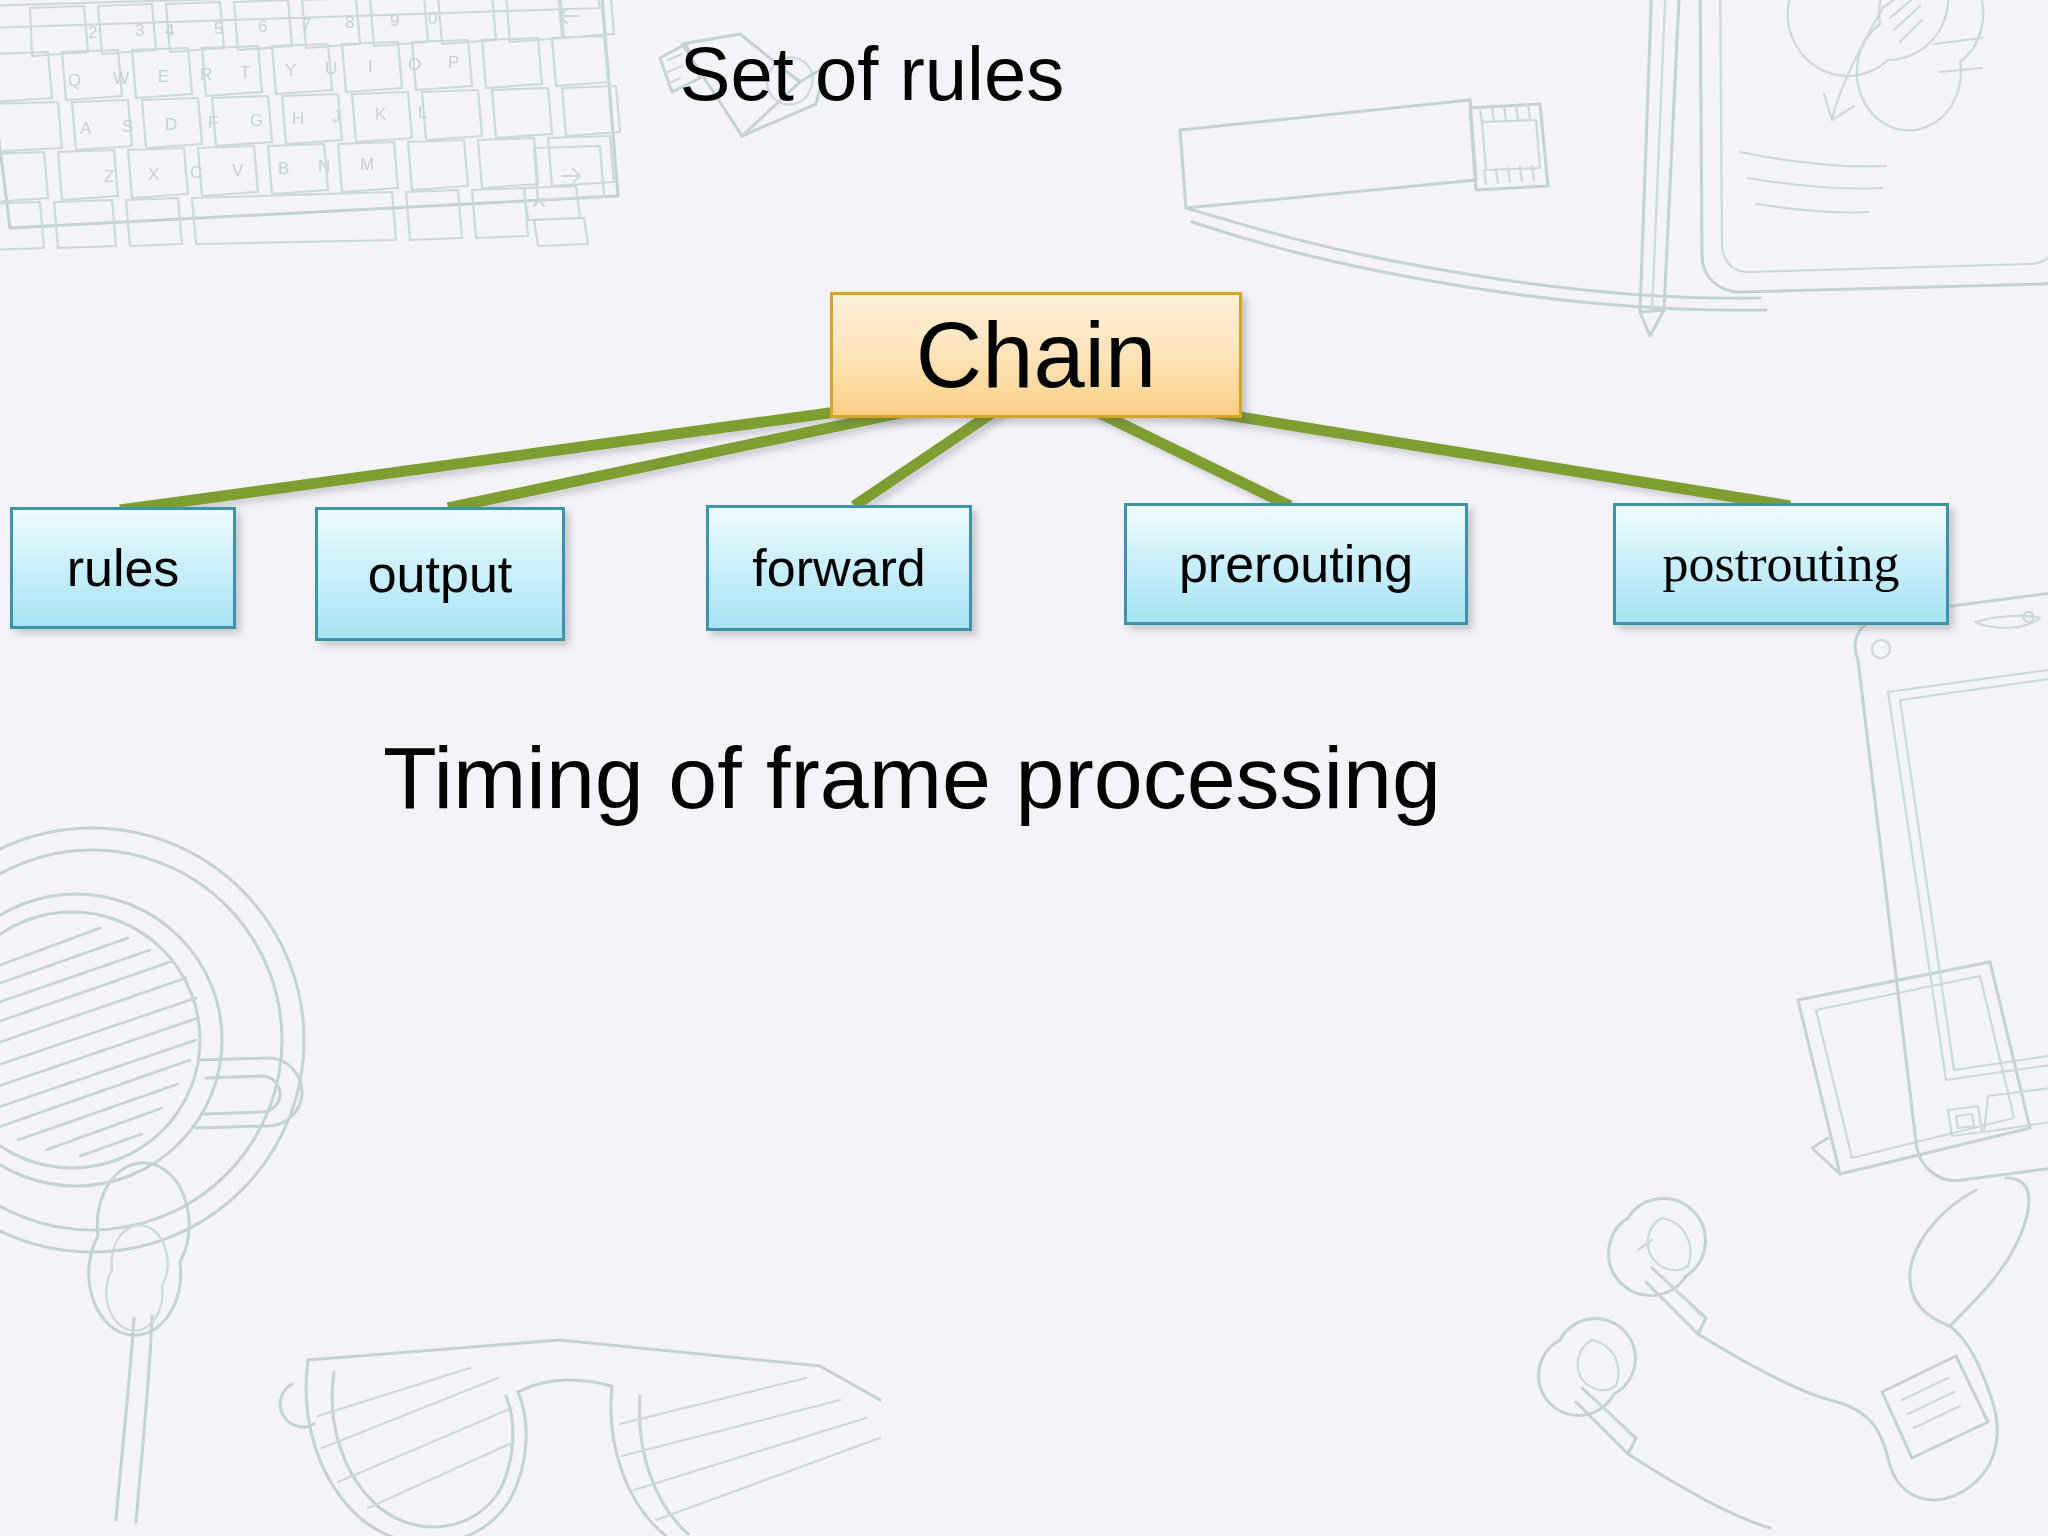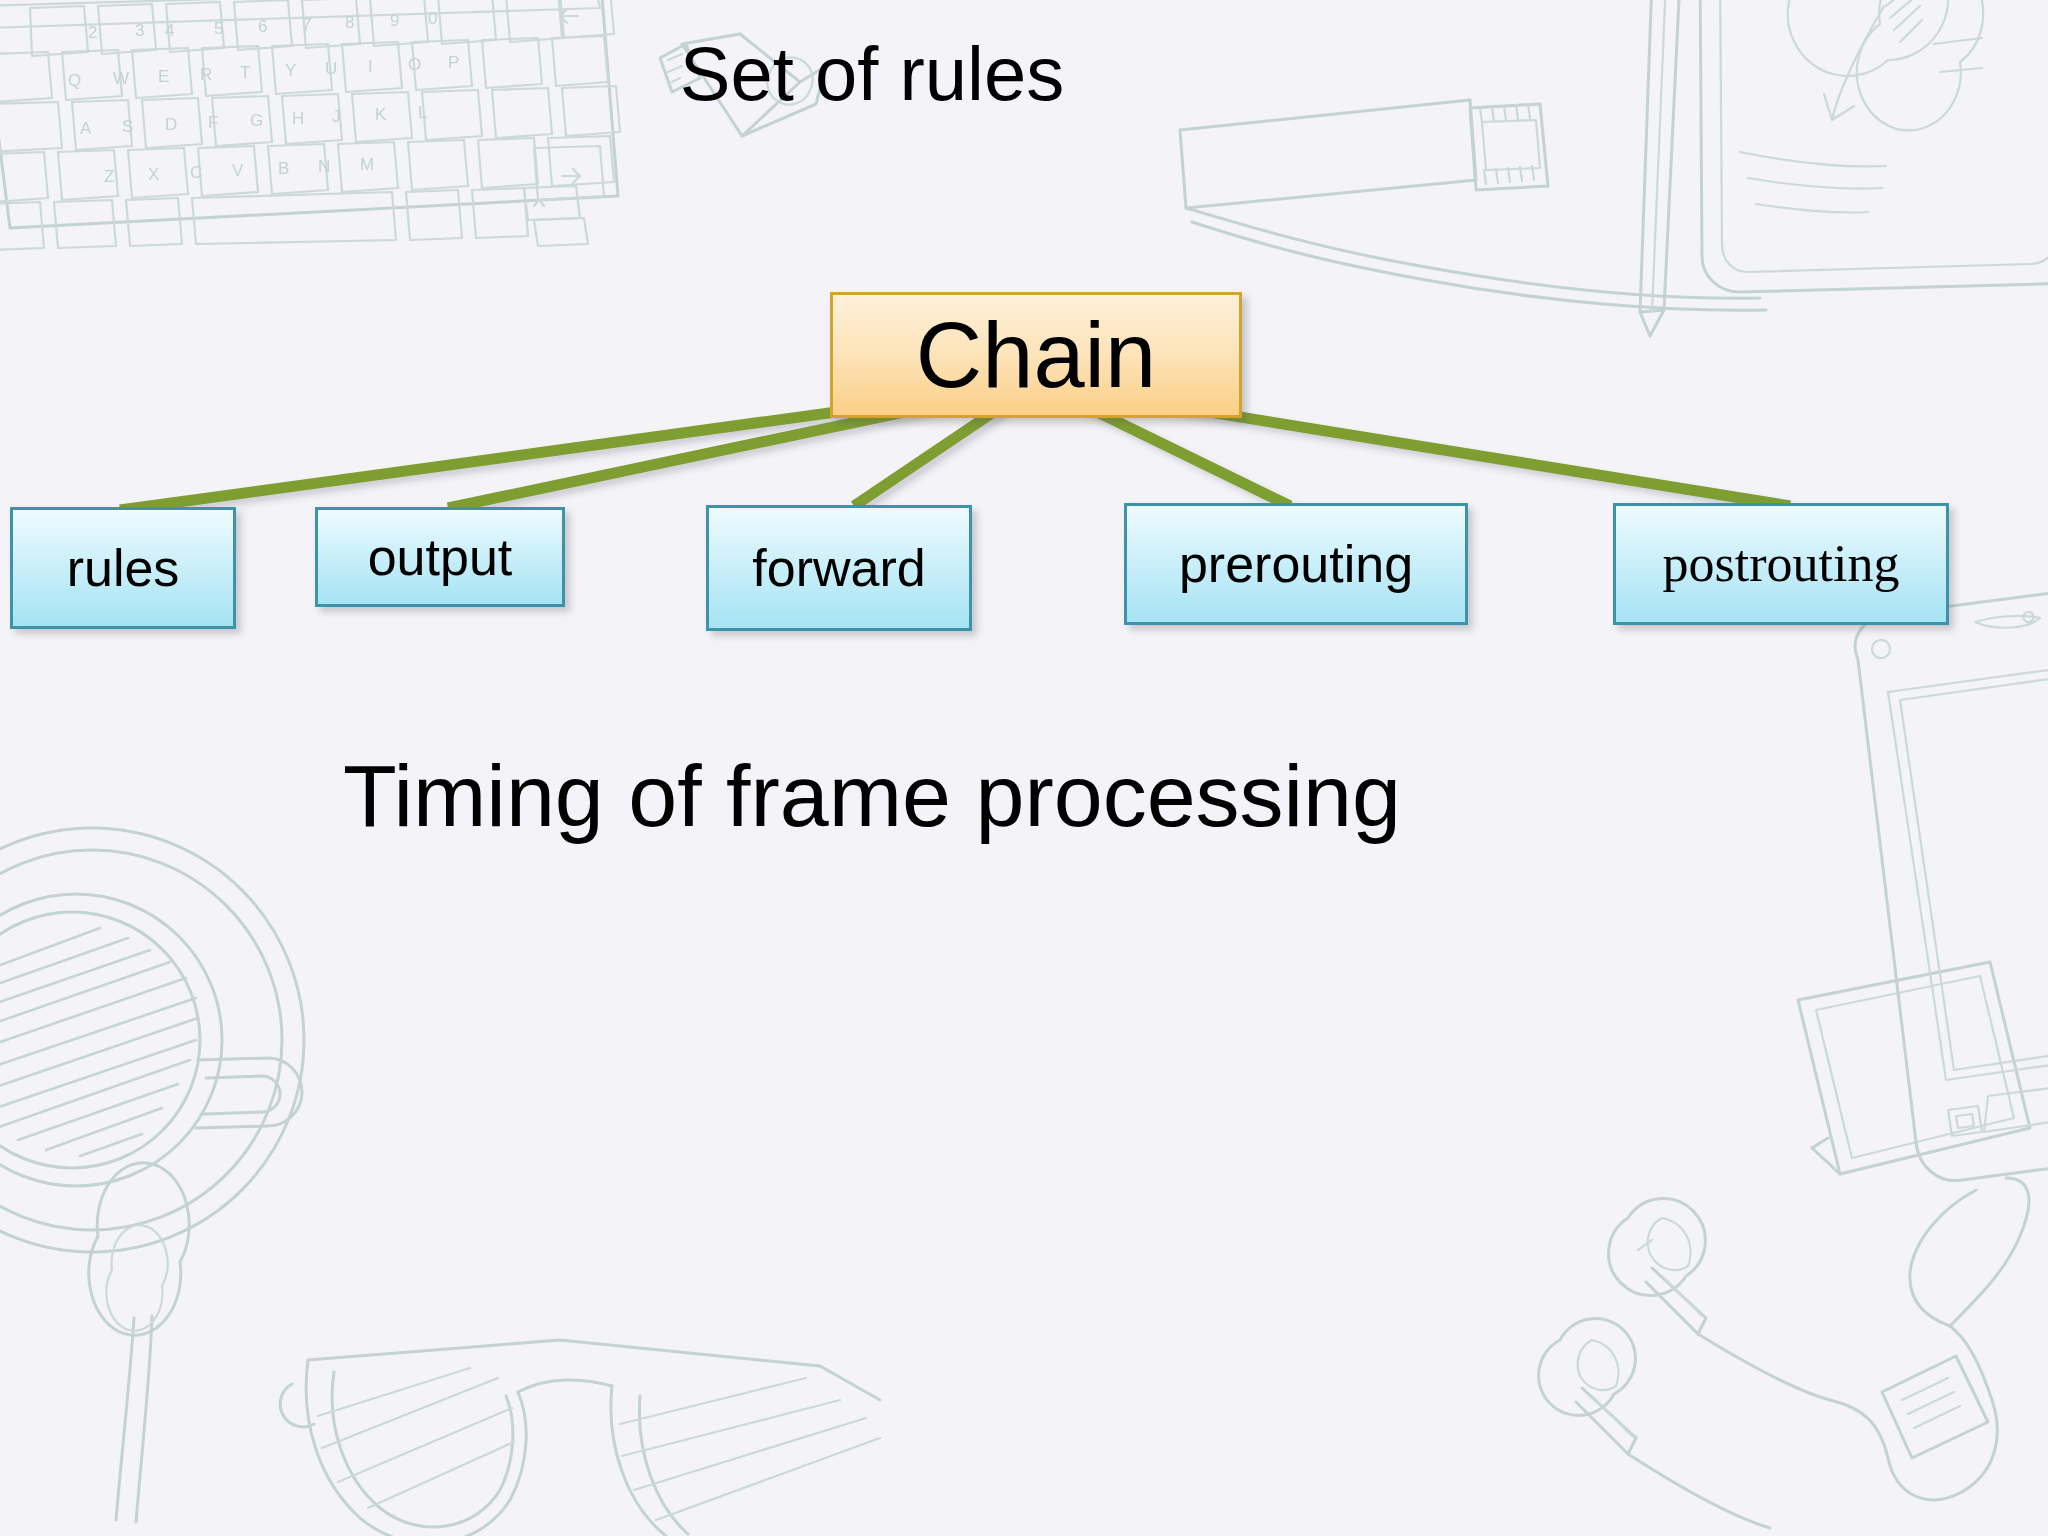--- a/index.html
+++ b/index.html
@@ -44,23 +44,24 @@
     color: #000000;
     font-weight: normal;
     white-space: nowrap;
   }
   #title-top {
     top: 28px;
     font-size: 76px;
     line-height: 92px;
   }
   #caption-bottom {
-    top: 742px;
+    top: 724px;
     font-size: 88px;
     line-height: 108px;
+    padding-left: 40px;
   }
 
   
   #chain-box {
     position: absolute;
     left: 830px;
     top: 250px;
     width: 412px;
     height: 126px;
     box-sizing: border-box;
@@ -91,21 +92,21 @@
     justify-content: center;
   }
   .leaf-box .node-label {
     font-size: 52px;
     line-height: 56px;
     color: #000;
     white-space: nowrap;
   }
 
   #box-input       { left: 10px;   top: 507px; width: 226px; height: 122px; }
-  #box-output      { left: 315px;  top: 507px; width: 250px; height: 100px; }
+  #box-output      { left: 315px;  top: 507px; width: 250px; height: 134px; }
   #box-forward     { left: 706px;  top: 505px; width: 266px; height: 126px; }
   #box-prerouting  { left: 1124px; top: 503px; width: 344px; height: 122px; }
   #box-postrouting { left: 1613px; top: 503px; width: 336px; height: 122px; font-family: Liberation Serif, serif; }
 
   
   #connectors {
     position: absolute;
     left: 0; top: 0;
     width: 2048px;
     height: 1536px;

